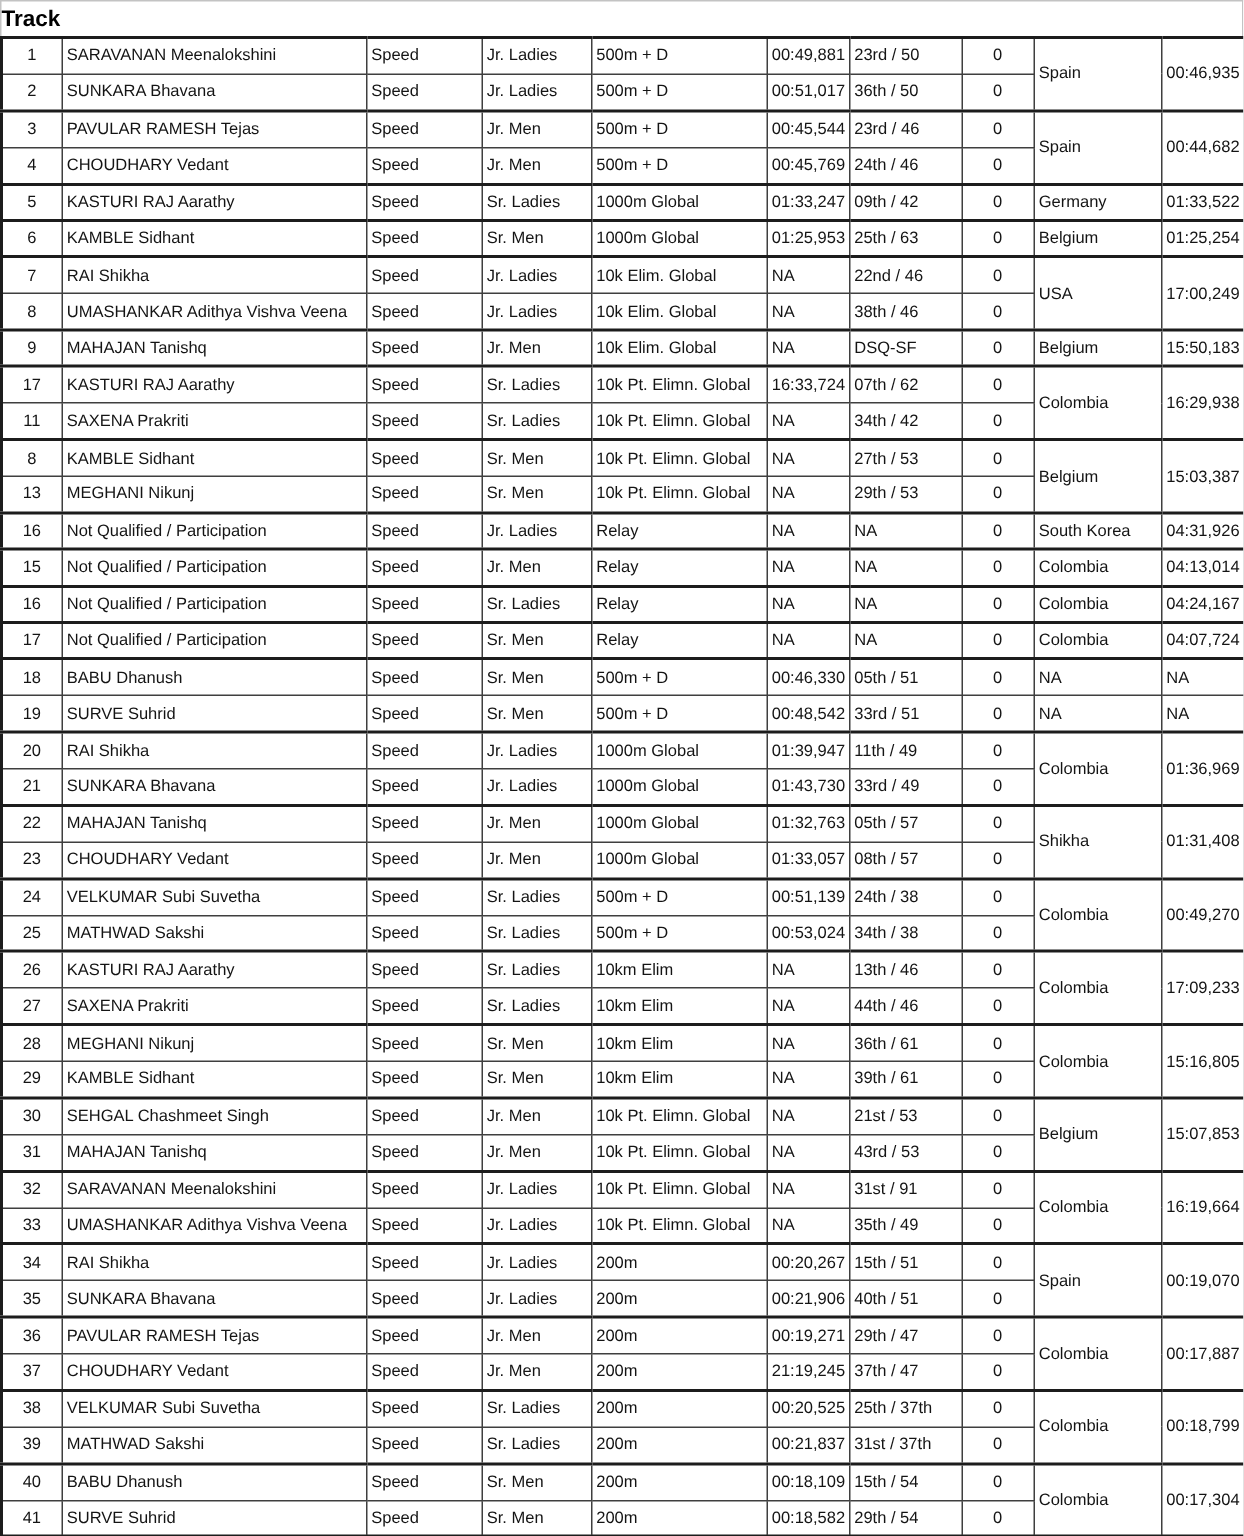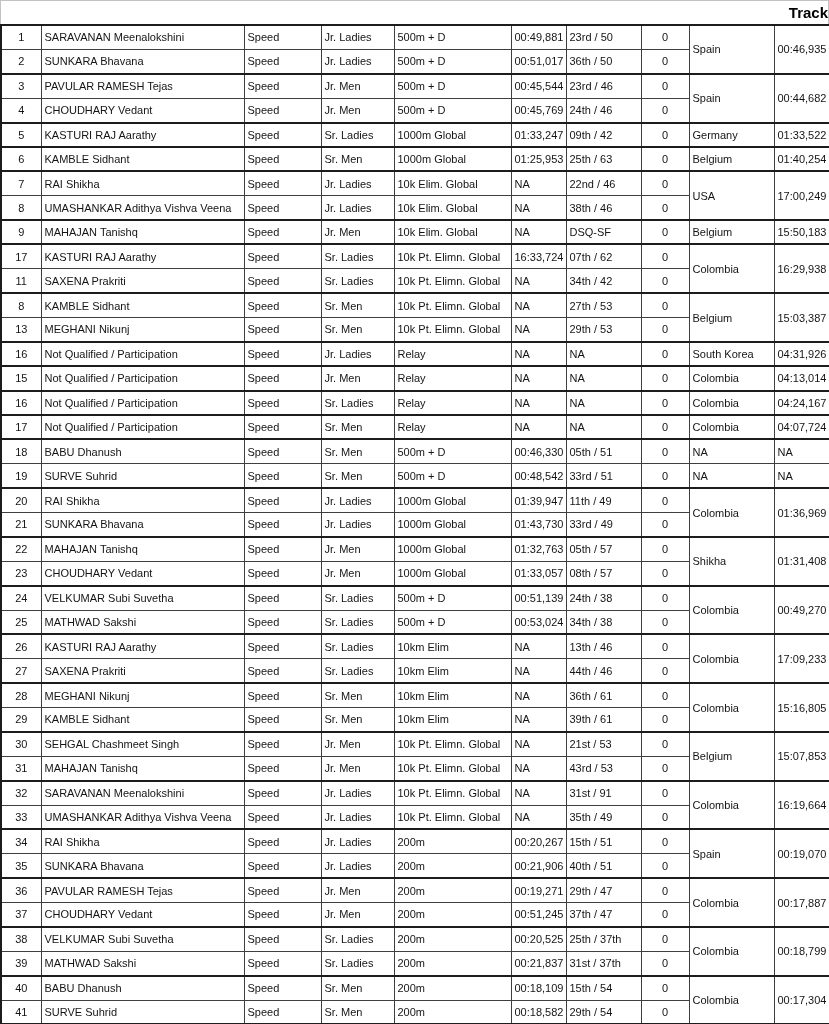--- a/index.html
+++ b/index.html
@@ -5,21 +5,21 @@
   html,body { margin:0; padding:0; background:#ffffff; }
   .page {
     width:829px; height:1024px; box-sizing:border-box;
     background:#ffffff; color:#111111;
     font-family:"Liberation Sans","DejaVu Sans",sans-serif;
     font-size:11px; overflow:hidden;
   }
   .title-row {
     height:24px; box-sizing:border-box;
     border-top:1px solid #c3c3c3; border-left:1px solid #c3c3c3; border-right:1px solid #c3c3c3;
-    display:flex; align-items:center; justify-content:flex-end;
+    display:flex; align-items:center; justify-content:flex-start;
   }
   .title-row span { font-weight:bold; font-size:15px; color:#000; }
   table.results {
     width:829px; height:1000px; border-collapse:collapse; table-layout:fixed;
     border:2px solid #1c1c1c;
   }
   table.results td {
     border:1px solid #3f3f3f;
     padding:0 3px; vertical-align:middle;
     overflow:hidden; white-space:nowrap;
@@ -109,21 +109,21 @@
         <tr class="gs">
           <td class="center">6</td>
           <td>KAMBLE Sidhant</td>
           <td>Speed</td>
           <td>Sr. Men</td>
           <td>1000m Global</td>
           <td>01:25,953</td>
           <td>25th / 63</td>
           <td class="center">0</td>
           <td rowspan="1">Belgium</td>
-          <td rowspan="1">01:40,254</td>
+          <td rowspan="1">01:25,254</td>
         </tr>
         <tr class="gs">
           <td class="center">7</td>
           <td>RAI Shikha</td>
           <td>Speed</td>
           <td>Jr. Ladies</td>
           <td>10k Elim. Global</td>
           <td>NA</td>
           <td>22nd / 46</td>
           <td class="center">0</td>
@@ -455,21 +455,21 @@
           <td class="center">0</td>
           <td rowspan="2">Colombia</td>
           <td rowspan="2">00:17,887</td>
         </tr>
         <tr>
           <td class="center">37</td>
           <td>CHOUDHARY Vedant</td>
           <td>Speed</td>
           <td>Jr. Men</td>
           <td>200m</td>
-          <td>00:51,245</td>
+          <td>21:19,245</td>
           <td>37th / 47</td>
           <td class="center">0</td>
         </tr>
         <tr class="gs">
           <td class="center">38</td>
           <td>VELKUMAR Subi Suvetha</td>
           <td>Speed</td>
           <td>Sr. Ladies</td>
           <td>200m</td>
           <td>00:20,525</td>

